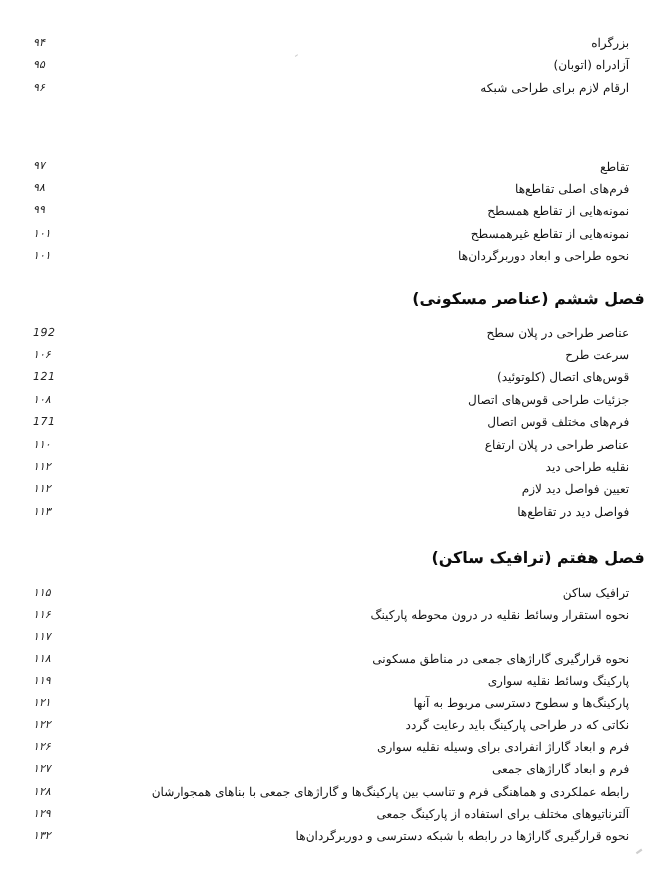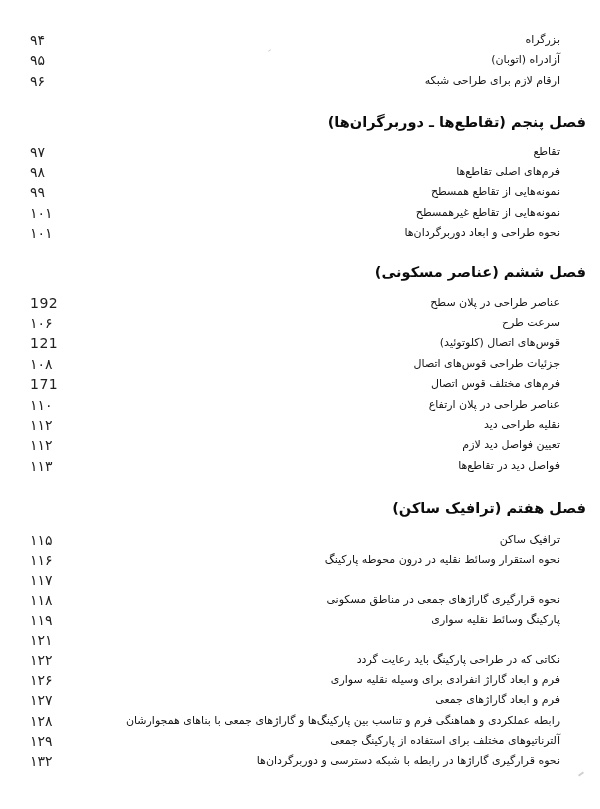--- a/index.html
+++ b/index.html
@@ -21,38 +21,39 @@
       width: 600px; height: 809px;
     }
     .row {
       position: absolute;
       left: 0;
       width: 600px;
       height: 20px;
     }
     .entry-text {
       position: absolute;
-      right: 40px;
+      right: 28px;
       direction: rtl;
       text-align: center;
       white-space: nowrap;
       font-size: 11px;
       line-height: 20px;
       color: #141414;
     }
     .entry-page {
       position: absolute;
       left: 30px;
       width: 40px;
       direction: rtl;
       text-align: left;
-      font-size: 14px;
+      font-size: 10px;
       line-height: 20px;
       color: #222222;
       letter-spacing: 0.5px;
+      font-style: italic;
     }
     .chapter {
       position: absolute;
       right: 14px;
       direction: rtl;
       text-align: right;
       white-space: nowrap;
       font-size: 14.5px;
       font-weight: bold;
       line-height: 24px;
@@ -76,21 +77,20 @@
   </div>
   <div class="row" style="top:50px">
     <span class="entry-text">آزادراه (اتوبان)</span>
     <span class="entry-page">۹۵</span>
   </div>
   <div class="row" style="top:71px">
     <span class="entry-text">ارقام لازم برای طراحی شبکه</span>
     <span class="entry-page">۹۶</span>
   </div>
 
-  <div class="chapter" style="top:110px">فصل پنجم (تقاطع‌ها ـ دوربرگران‌ها)</div>
   <div class="row" style="top:142px">
     <span class="entry-text">تقاطع</span>
     <span class="entry-page">۹۷</span>
   </div>
   <div class="row" style="top:162px">
     <span class="entry-text">فرم‌های اصلی تقاطع‌ها</span>
     <span class="entry-page">۹۸</span>
   </div>
   <div class="row" style="top:182px">
     <span class="entry-text">نمونه‌هایی از تقاطع همسطح</span>
@@ -157,20 +157,21 @@
   </div>
   <div class="row" style="top:590px">
     <span class="entry-text">نحوه قرارگیری گاراژهای جمعی در مناطق مسکونی</span>
     <span class="entry-page">۱۱۸</span>
   </div>
   <div class="row" style="top:610px">
     <span class="entry-text">پارکینگ وسائط نقلیه سواری</span>
     <span class="entry-page">۱۱۹</span>
   </div>
   <div class="row" style="top:630px">
+    <span class="entry-text">پارکینگ‌ها و سطوح دسترسی مربوط به آنها</span>
     <span class="entry-page">۱۲۱</span>
   </div>
   <div class="row" style="top:650px">
     <span class="entry-text">نکاتی که در طراحی پارکینگ باید رعایت گردد</span>
     <span class="entry-page">۱۲۲</span>
   </div>
   <div class="row" style="top:670px">
     <span class="entry-text">فرم و ابعاد گاراژ انفرادی برای وسیله نقلیه سواری</span>
     <span class="entry-page">۱۲۶</span>
   </div>

